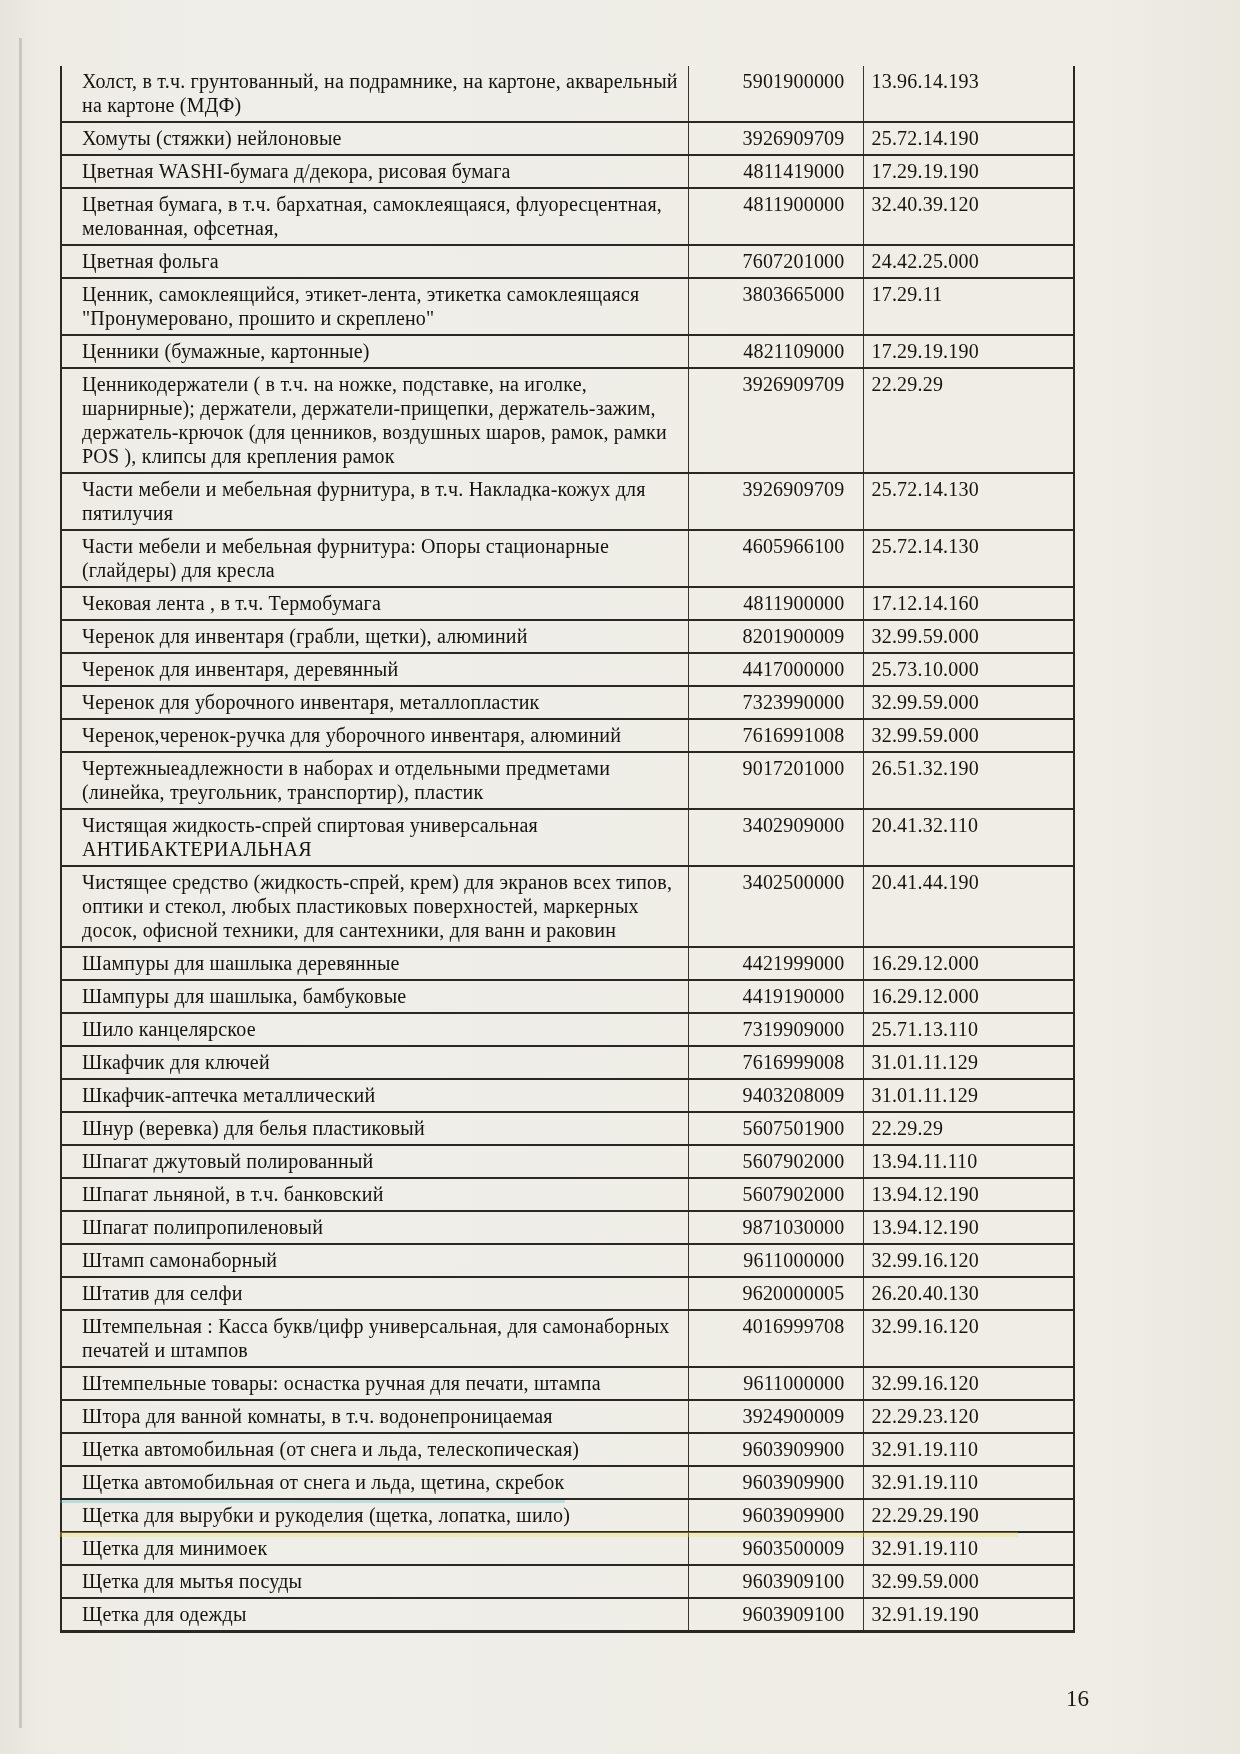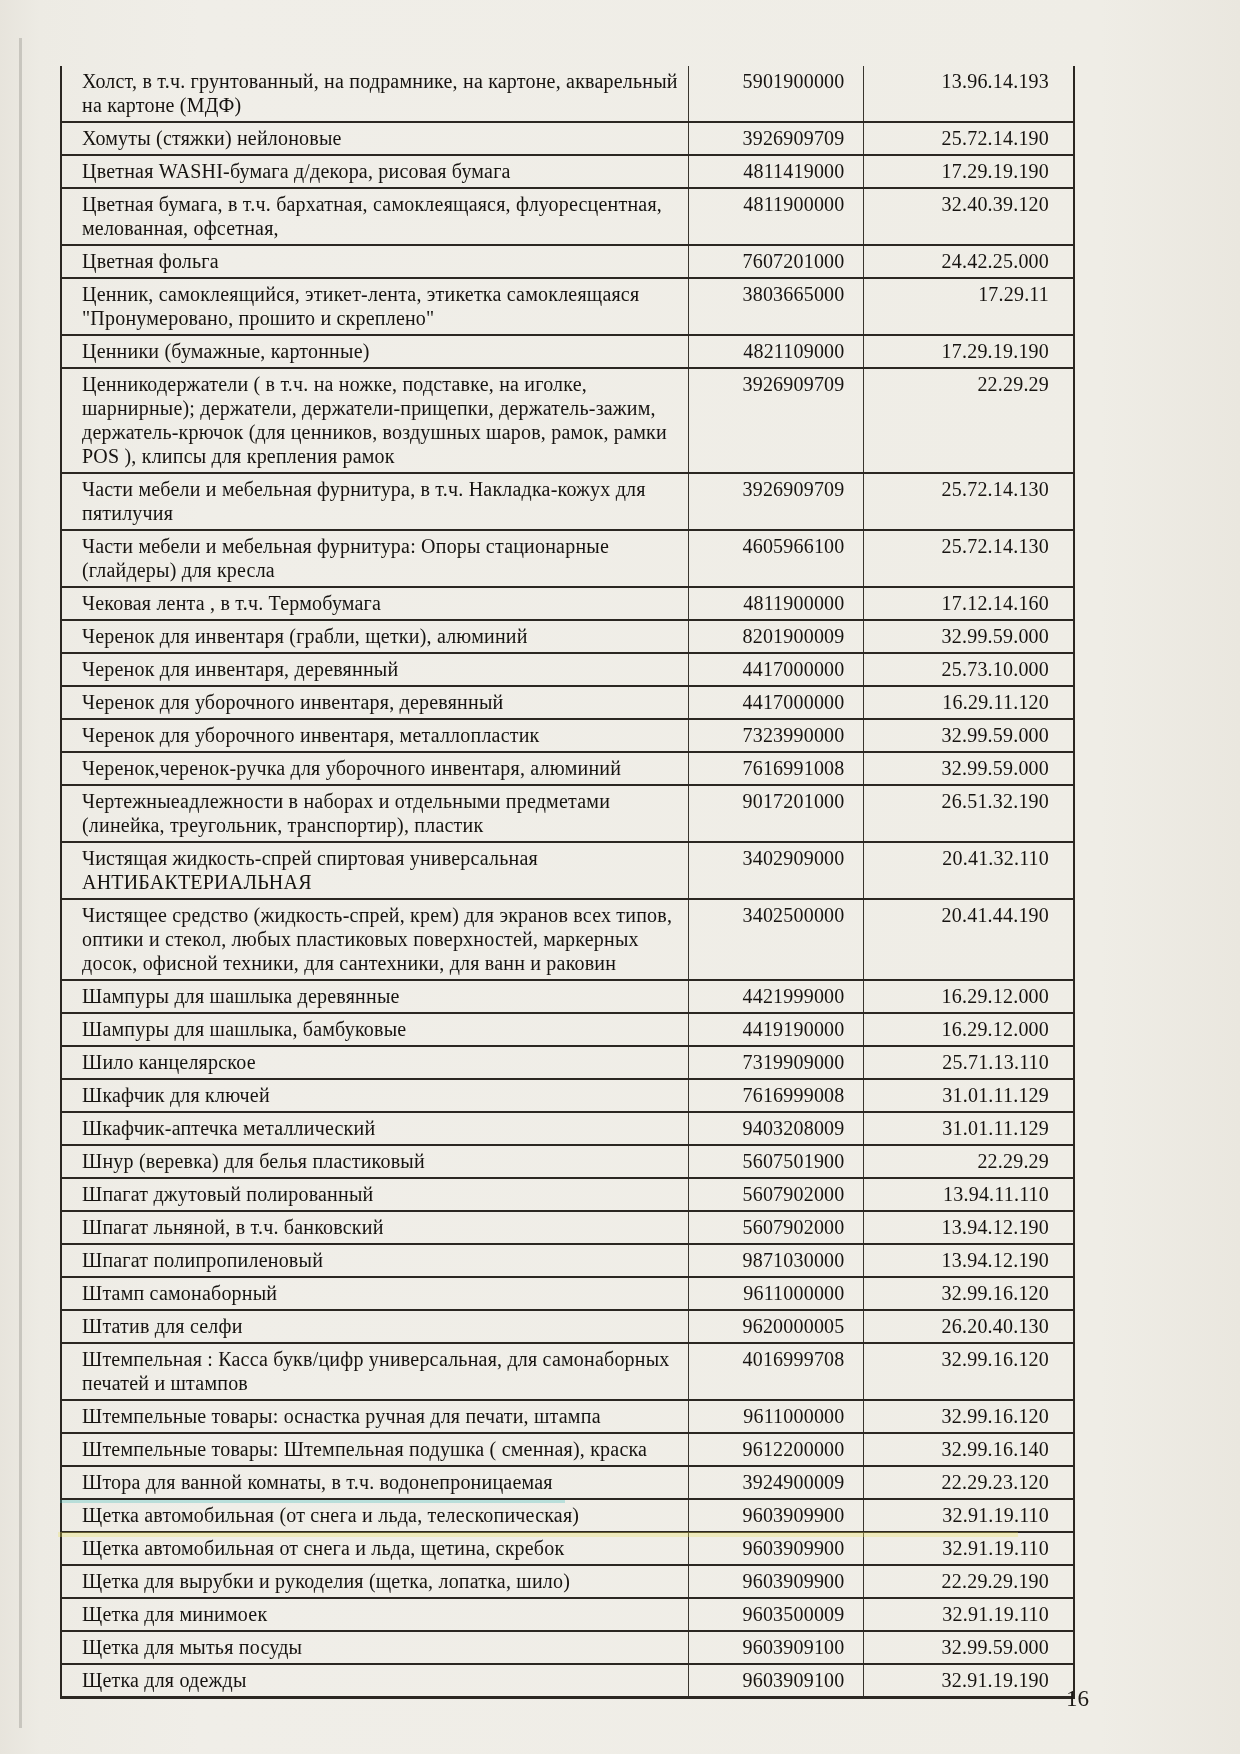--- a/index.html
+++ b/index.html
@@ -37,21 +37,21 @@
     border-left:1px solid #3a362f;
     vertical-align:top;
     font-size:20px;
     line-height:24px;
     padding:3px 8px 4px 8px;
     letter-spacing:0.2px;
   }
   td:first-child{border-left:0;}
   td.col-desc{padding-left:20px;}
   td.col-code{text-align:right;padding-right:18px;font-variant-numeric:tabular-nums;}
-  td.col-class{text-align:right;padding-right:24px;font-variant-numeric:tabular-nums;}
+  td.col-class{text-align:left;padding-right:24px;font-variant-numeric:tabular-nums;}
   .pageno{
     position:absolute;left:1066px;top:1686px;
     font-size:23px;color:#1d1a16;
   }
   
   .artifact{position:absolute;pointer-events:none;}
   .artifact.teal{left:60px;top:1500px;width:505px;height:3px;background:rgba(60,190,190,0.30);}
   .artifact.yellow{left:58px;top:1532px;width:960px;height:5px;background:rgba(235,225,90,0.30);}
 </style>
 </head>
@@ -126,25 +126,20 @@
           <td class="col-desc">Черенок для инвентаря (грабли, щетки), алюминий</td>
           <td class="col-code">8201900009</td>
           <td class="col-class">32.99.59.000</td>
         </tr>
         <tr>
           <td class="col-desc">Черенок для инвентаря, деревянный</td>
           <td class="col-code">4417000000</td>
           <td class="col-class">25.73.10.000</td>
         </tr>
         <tr>
-          <td class="col-desc">Черенок для уборочного инвентаря, деревянный</td>
-          <td class="col-code">4417000000</td>
-          <td class="col-class">16.29.11.120</td>
-        </tr>
-        <tr>
           <td class="col-desc">Черенок для уборочного инвентаря, металлопластик</td>
           <td class="col-code">7323990000</td>
           <td class="col-class">32.99.59.000</td>
         </tr>
         <tr>
           <td class="col-desc">Черенок,черенок-ручка  для уборочного инвентаря, алюминий</td>
           <td class="col-code">7616991008</td>
           <td class="col-class">32.99.59.000</td>
         </tr>
         <tr>
@@ -221,25 +216,20 @@
           <td class="col-desc">Штемпельная : Касса  букв/цифр универсальная, для самонаборных печатей и штампов</td>
           <td class="col-code">4016999708</td>
           <td class="col-class">32.99.16.120</td>
         </tr>
         <tr>
           <td class="col-desc">Штемпельные товары: оснастка ручная для печати, штампа</td>
           <td class="col-code">9611000000</td>
           <td class="col-class">32.99.16.120</td>
         </tr>
         <tr>
-          <td class="col-desc">Штемпельные товары: Штемпельная подушка ( сменная), краска</td>
-          <td class="col-code">9612200000</td>
-          <td class="col-class">32.99.16.140</td>
-        </tr>
-        <tr>
           <td class="col-desc">Штора для ванной комнаты, в т.ч. водонепроницаемая</td>
           <td class="col-code">3924900009</td>
           <td class="col-class">22.29.23.120</td>
         </tr>
         <tr>
           <td class="col-desc">Щетка автомобильная (от снега и льда, телескопическая)</td>
           <td class="col-code">9603909900</td>
           <td class="col-class">32.91.19.110</td>
         </tr>
         <tr>

